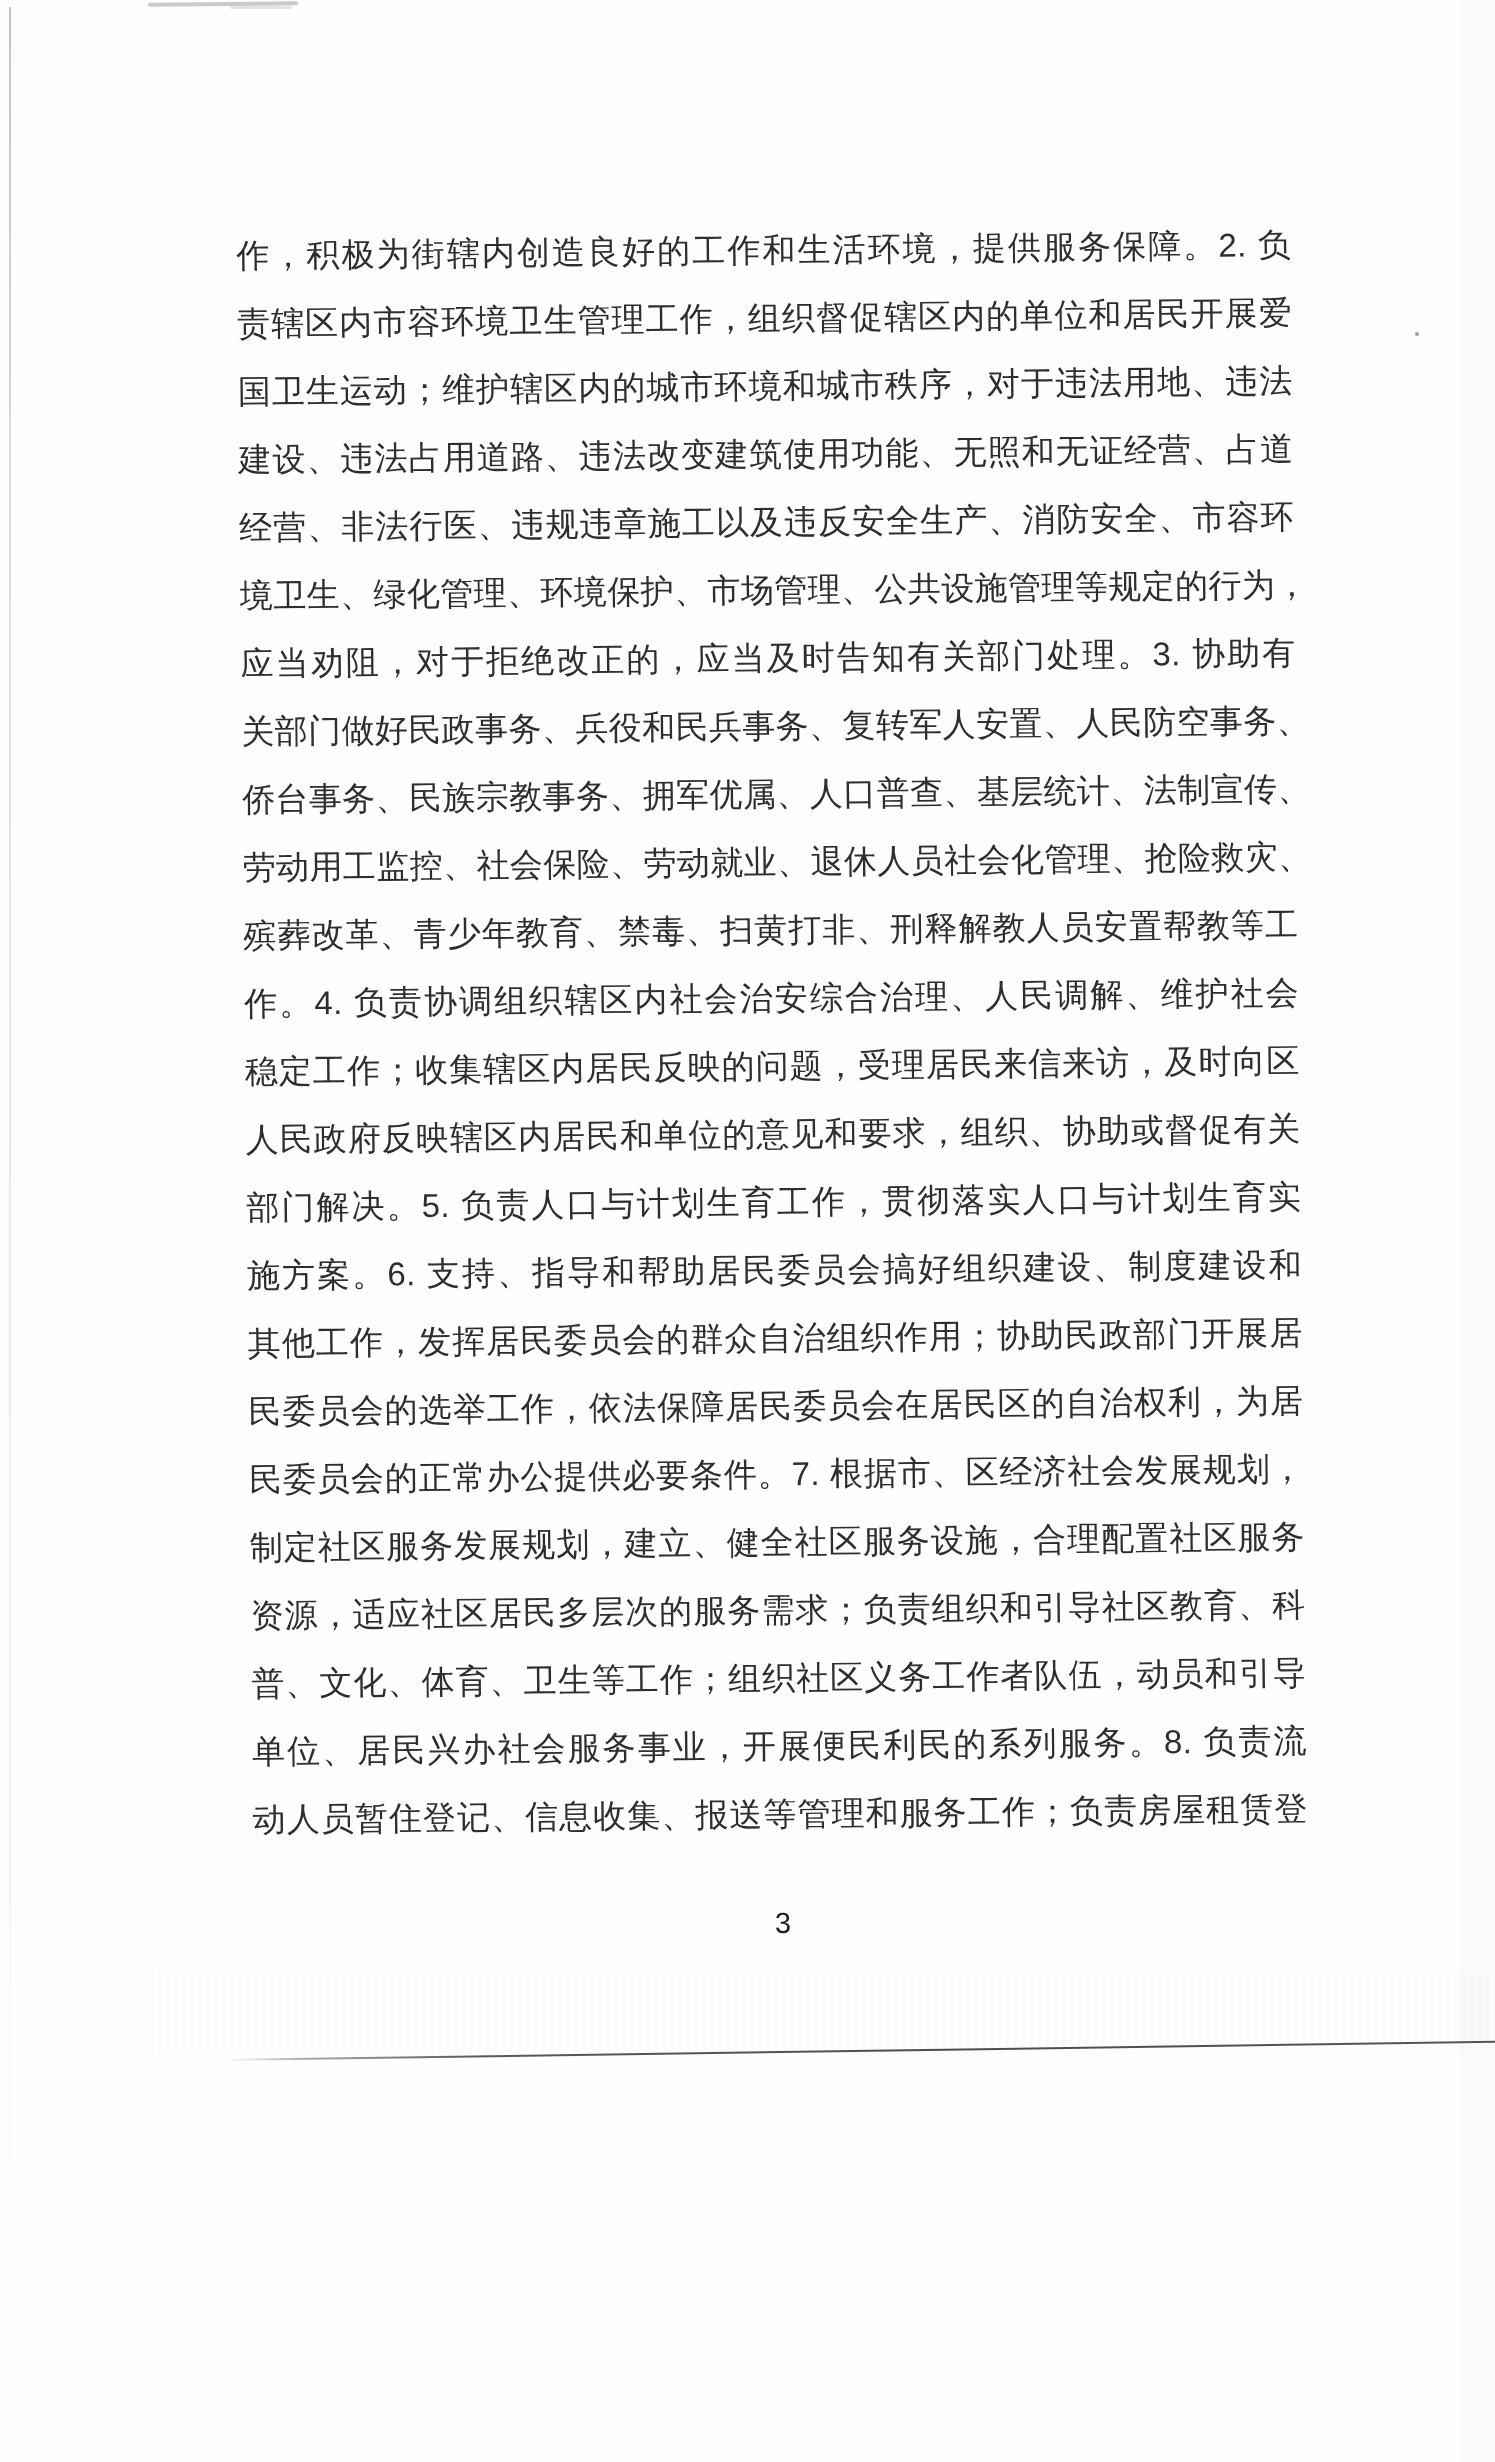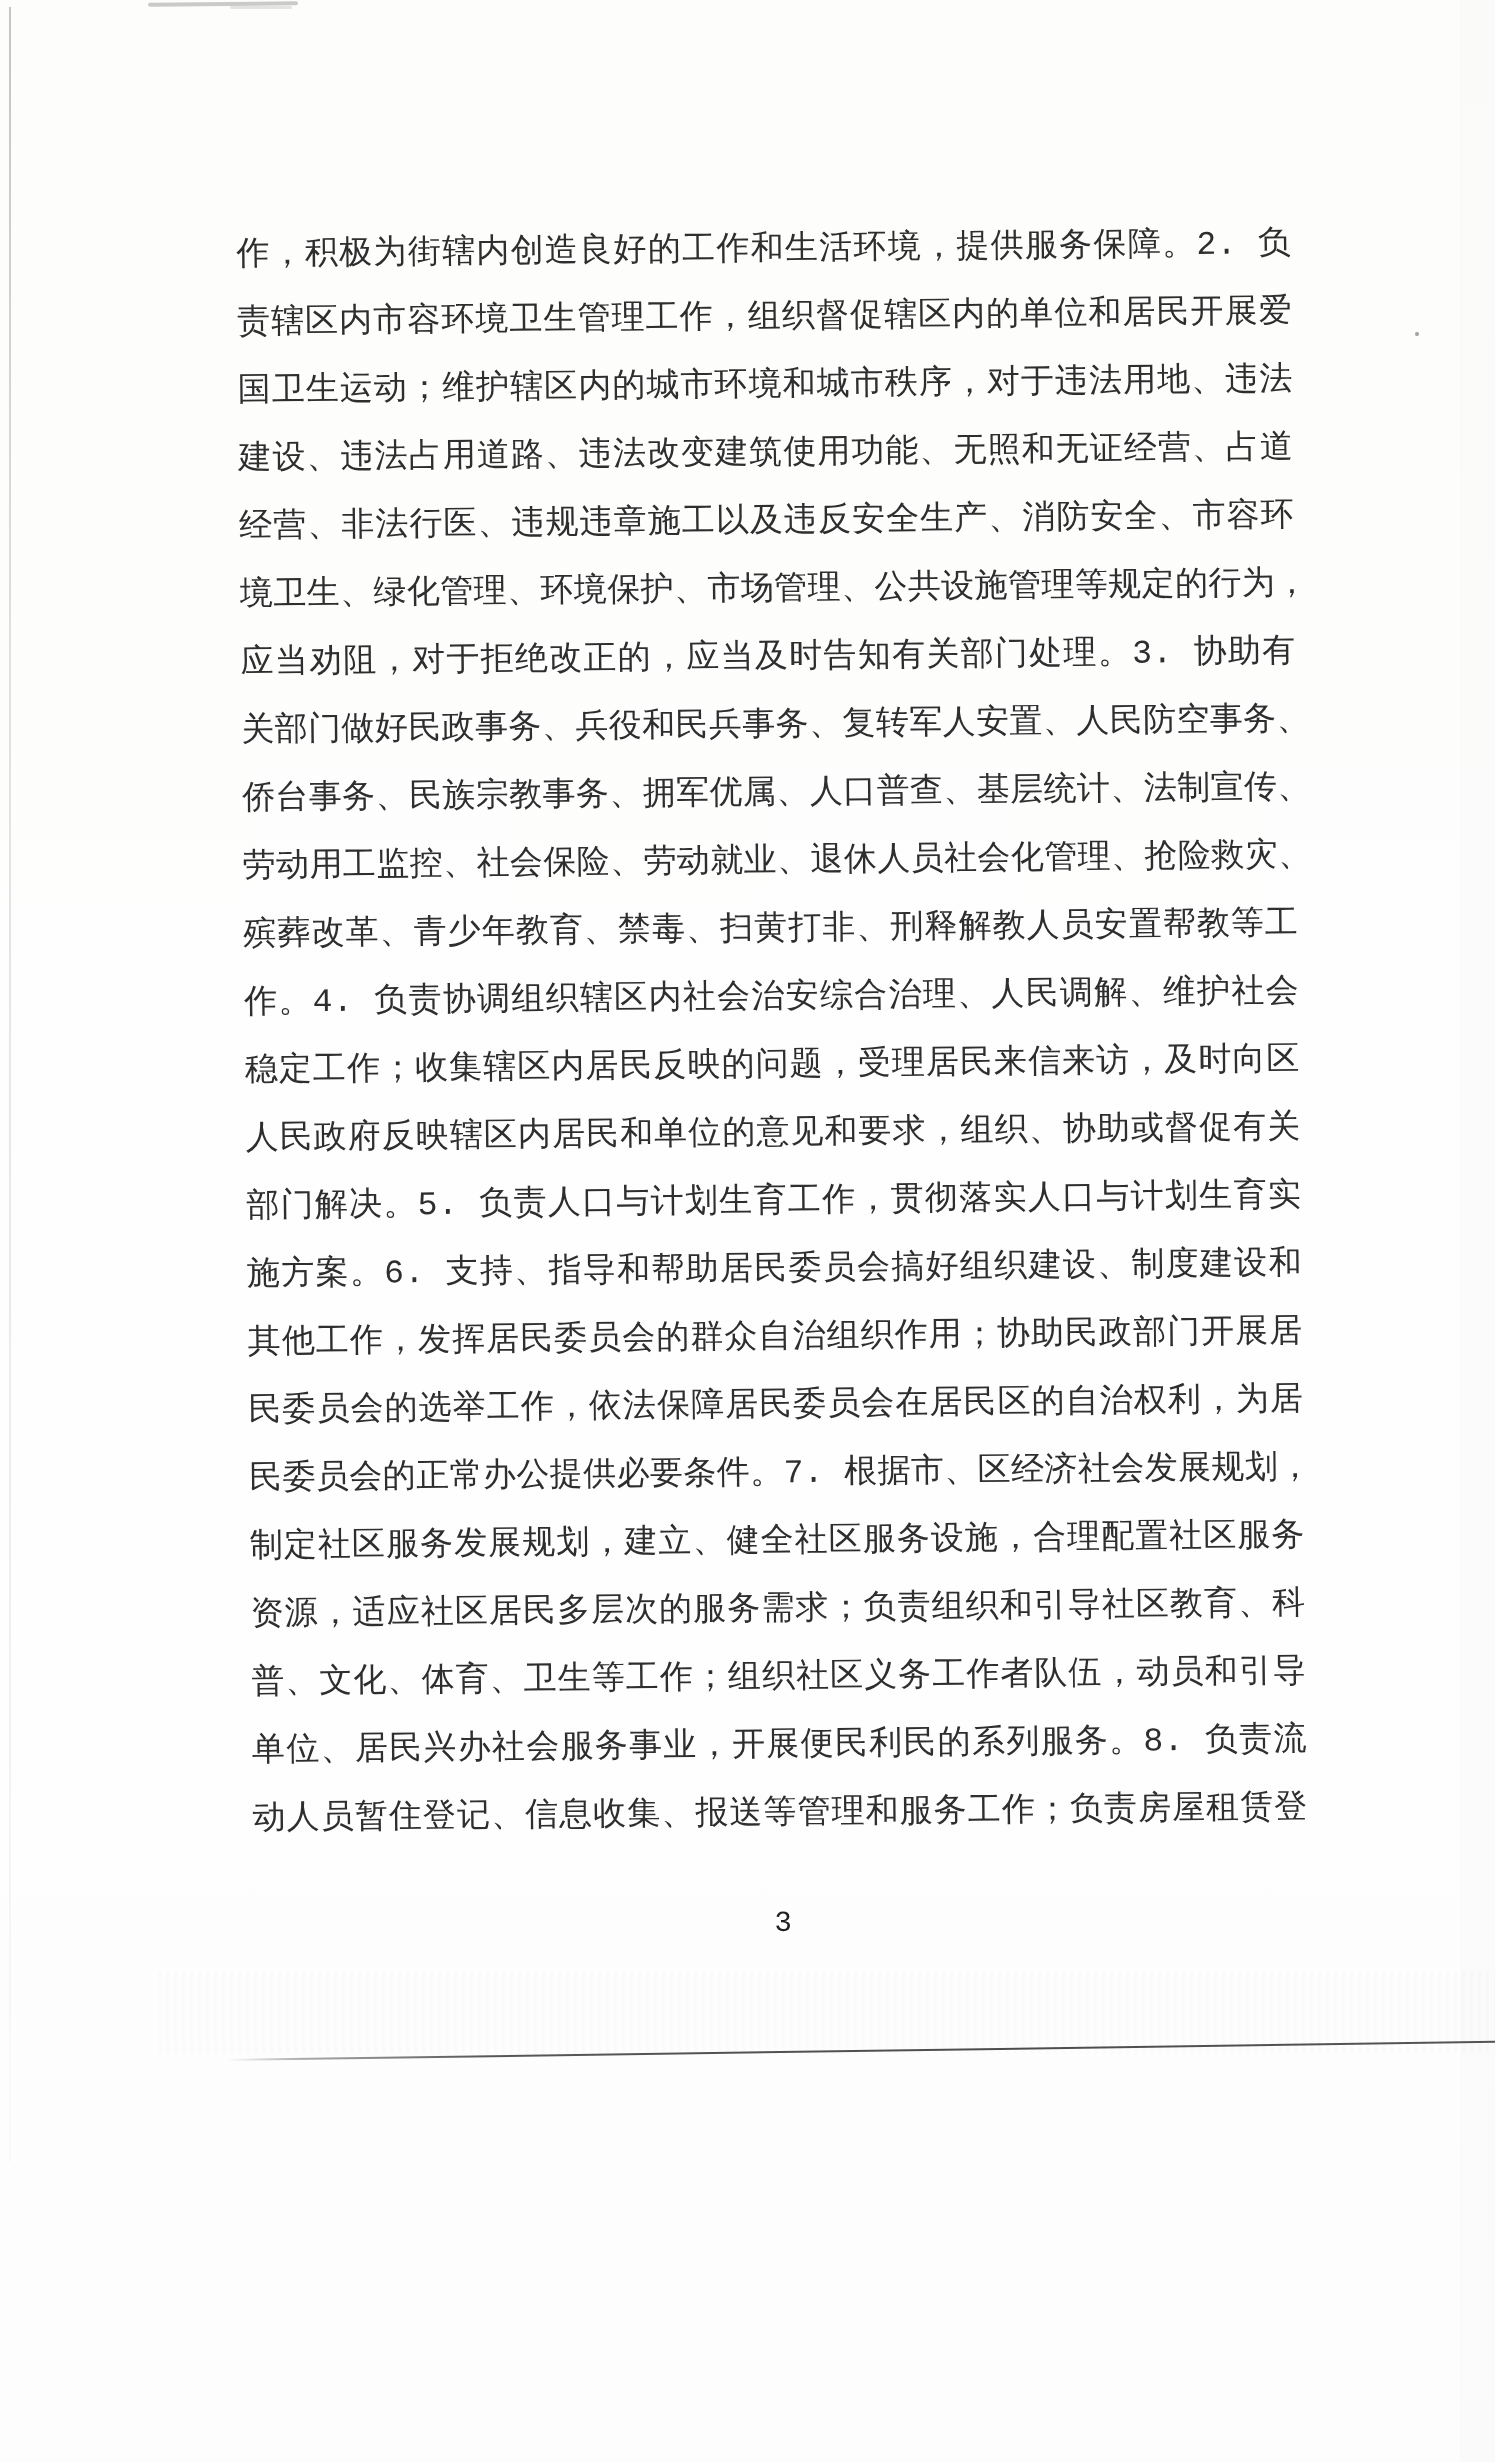--- a/index.html
+++ b/index.html
@@ -8,21 +8,21 @@
     width: 1495px;
     height: 2462px;
     background: #ffffff;
     overflow: hidden;
   }
   #page {
     position: relative;
     width: 1495px;
     height: 2462px;
     background: linear-gradient(180deg, #fdfdfc 0%, #fefefe 60%, #fdfdfd 100%);
-    font-family: Liberation Mono, monospace;
+    font-family: Liberation Sans, sans-serif;
   }
   
   #noise-band {
     position: absolute;
     left: 158px; top: 1970px;
     width: 1337px; height: 84px;
     background: repeating-linear-gradient(90deg,
       rgba(0,0,0,0.018) 0 3.5px, rgba(0,0,0,0) 3.5px 8px);
     opacity: 0.55;
   }

